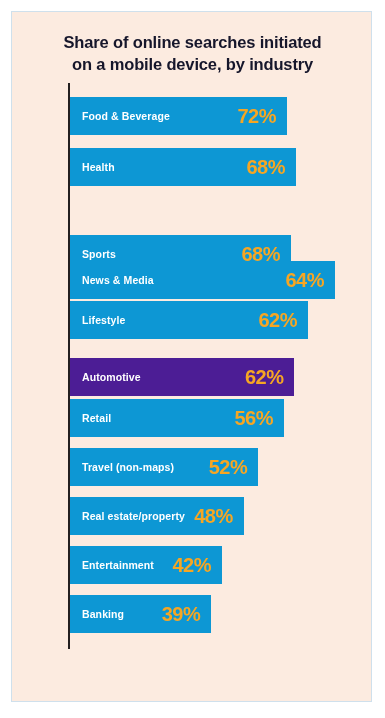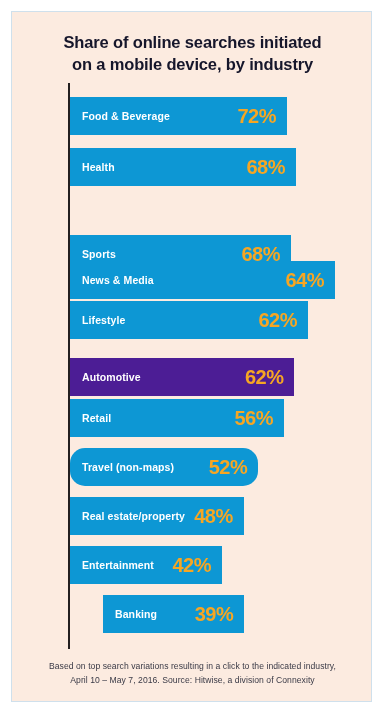--- a/index.html
+++ b/index.html
@@ -159,44 +159,40 @@
             <span class="bar-value" style="color: rgb(246, 166, 35);">62%</span>
           </div>
         </div>
         <div class="bar-row" style="top: 387px; width: 214px;">
           <div class="bar" style="background: rgb(13, 151, 212);">
             <span class="bar-label">Retail</span>
             <span class="bar-value" style="color: rgb(246, 166, 35);">56%</span>
           </div>
         </div>
         <div class="bar-row" style="top: 436px; width: 188.24px;">
-          <div class="bar" style="background: rgb(13, 151, 212); border-radius: 15px;">
+          <div class="bar" style="background: rgb(13, 151, 212);">
             <span class="bar-label">Travel (non-maps)</span>
             <span class="bar-value" style="color: rgb(246, 166, 35);">52%</span>
           </div>
         </div>
         <div class="bar-row" style="top: 485px; width: 173.76px;">
           <div class="bar" style="background: rgb(13, 151, 212);">
             <span class="bar-label">Real estate/property</span>
             <span class="bar-value" style="color: rgb(246, 166, 35);">48%</span>
           </div>
         </div>
         <div class="bar-row" style="top: 534px; width: 152.04px;">
           <div class="bar" style="background: rgb(13, 151, 212);">
             <span class="bar-label">Entertainment</span>
             <span class="bar-value" style="color: rgb(246, 166, 35);">42%</span>
           </div>
         </div>
-        <div class="bar-row" style="top: 583px; width: 141.18px; margin-left: 33px;">
+        <div class="bar-row" style="top: 583px; width: 141.18px;">
           <div class="bar" style="background: rgb(13, 151, 212);">
             <span class="bar-label">Banking</span>
             <span class="bar-value" style="color: rgb(246, 166, 35);">39%</span>
           </div>
         </div>
       </div>
   </div>
 
-  <div id="chart-footnote">
-    <span class="footnote-line">Based on top search variations resulting in a click to the indicated industry,</span>
-    <span class="footnote-line">April 10 – May 7, 2016. Source: Hitwise, a division of Connexity</span>
-  </div>
 
 </div>
 
 </body></html>

